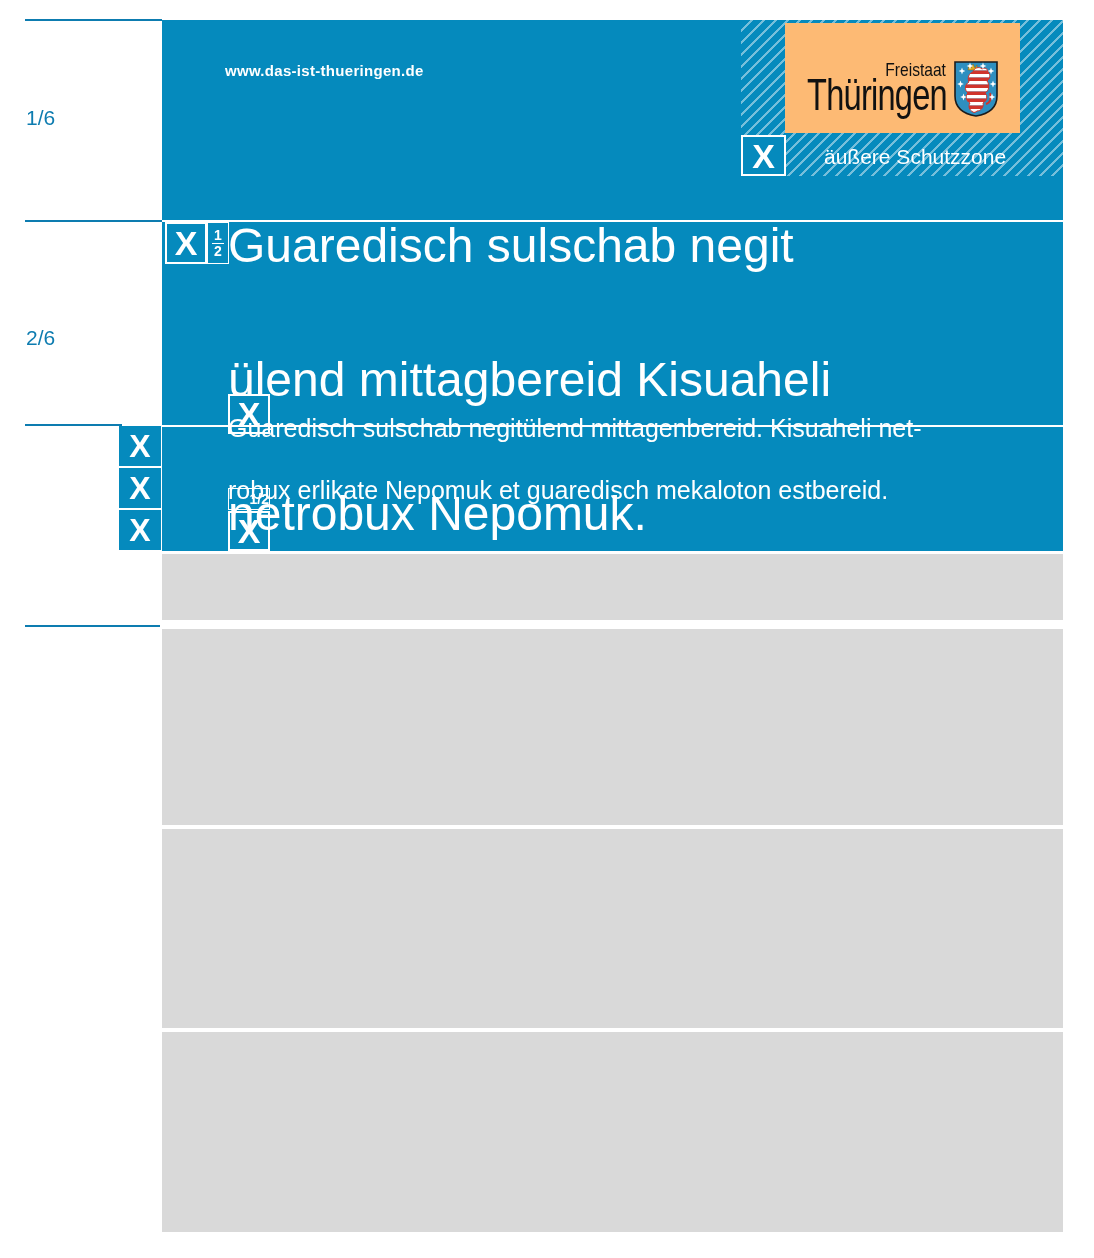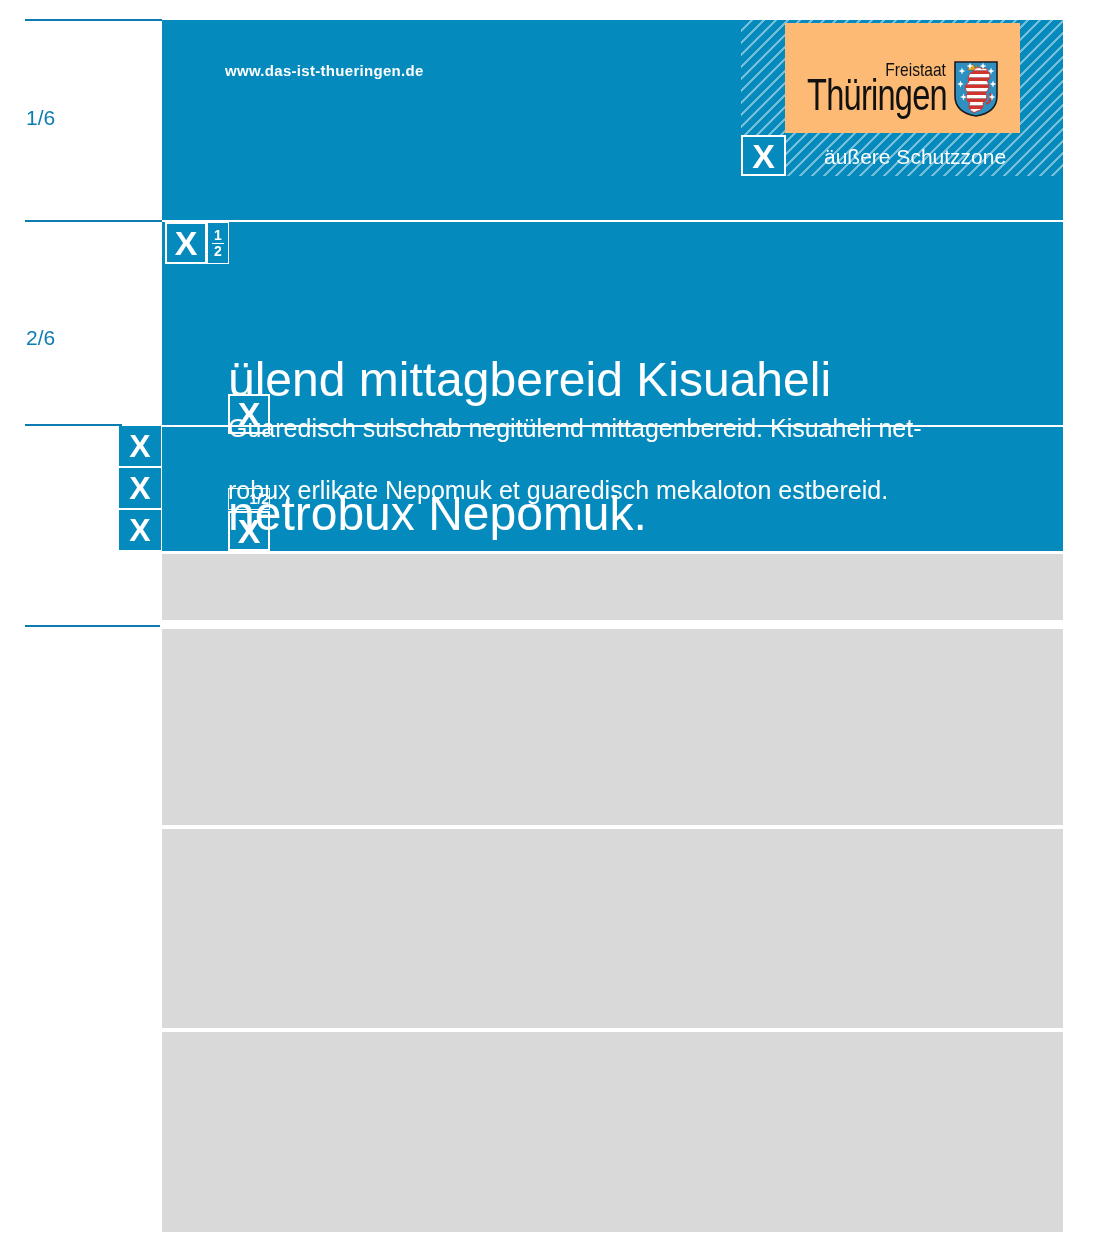--- a/index.html
+++ b/index.html
@@ -130,21 +130,21 @@
 
     <div class="white-rule" id="rule-headline"></div>
     <div class="xbox" id="xbox-headline">
       <span>X</span>
     </div>
     <div id="fracbox-headline">
       <span class="num">1</span>
       <span class="den">2</span>
     </div>
 
-    <div id="headline"><br>
+    <div id="headline"><span>Guaredisch sulschab negit</span><br>
 <span>ülend mittagbereid Kisuaheli</span><br>
 <span>netrobux Nepomuk.</span></div>
 
     <div class="white-rule" id="rule-body"></div>
     <div class="xbox" id="xbox-gap">
       <span>X</span>
     </div>
 
     <div id="bodycopy"><span>Guaredisch sulschab negitülend mittagenbereid. Kisuaheli net-</span><br>
 <span>robux erlikate Nepomuk et guaredisch mekaloton estbereid.</span></div>

